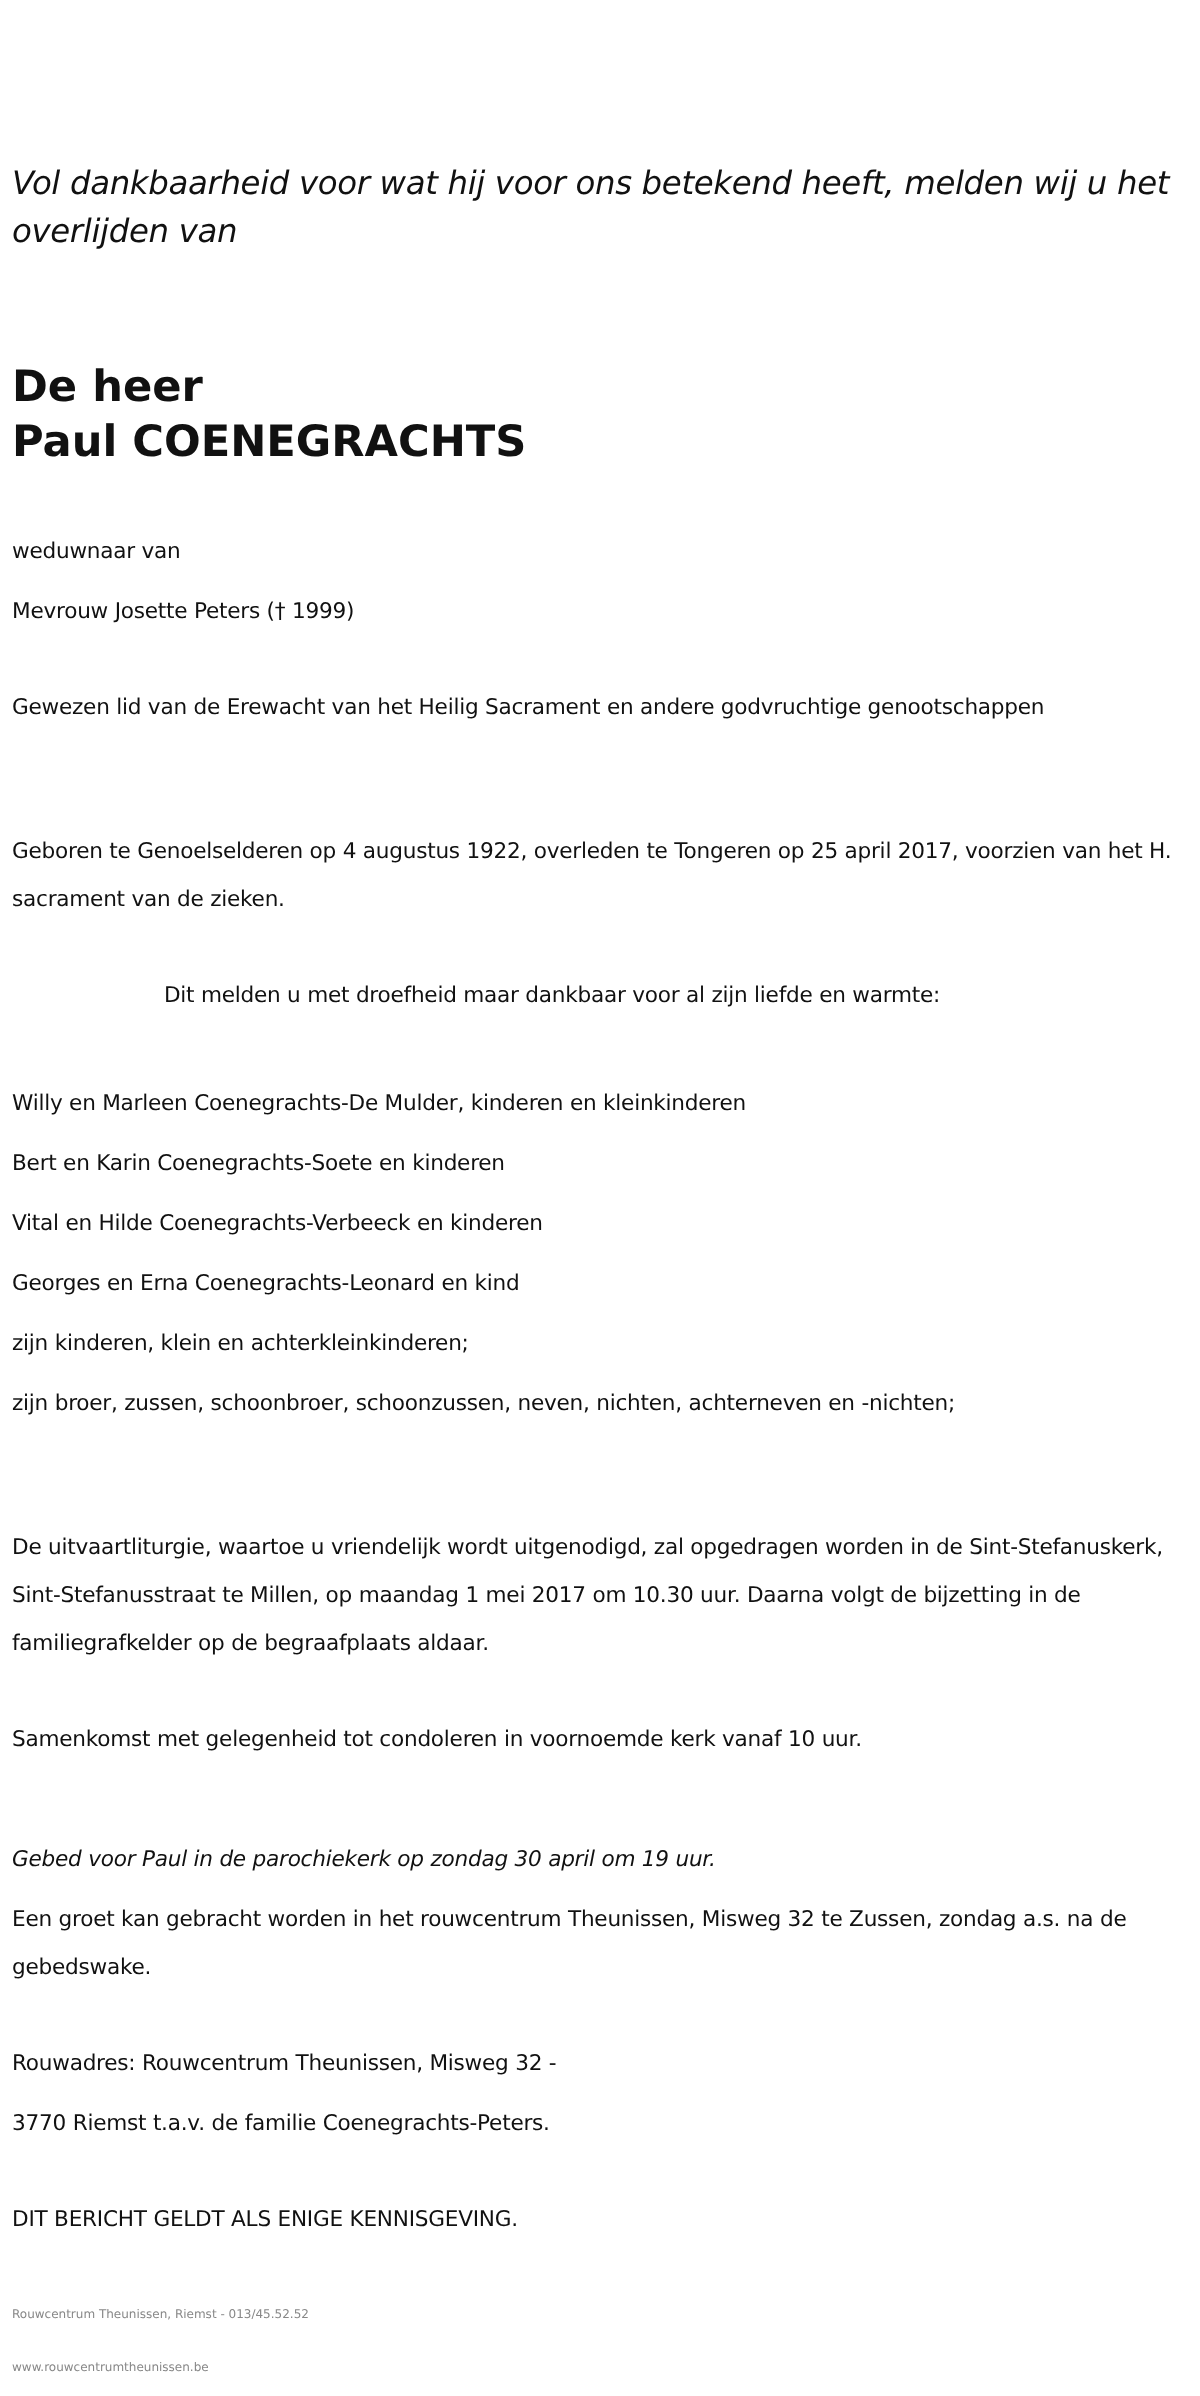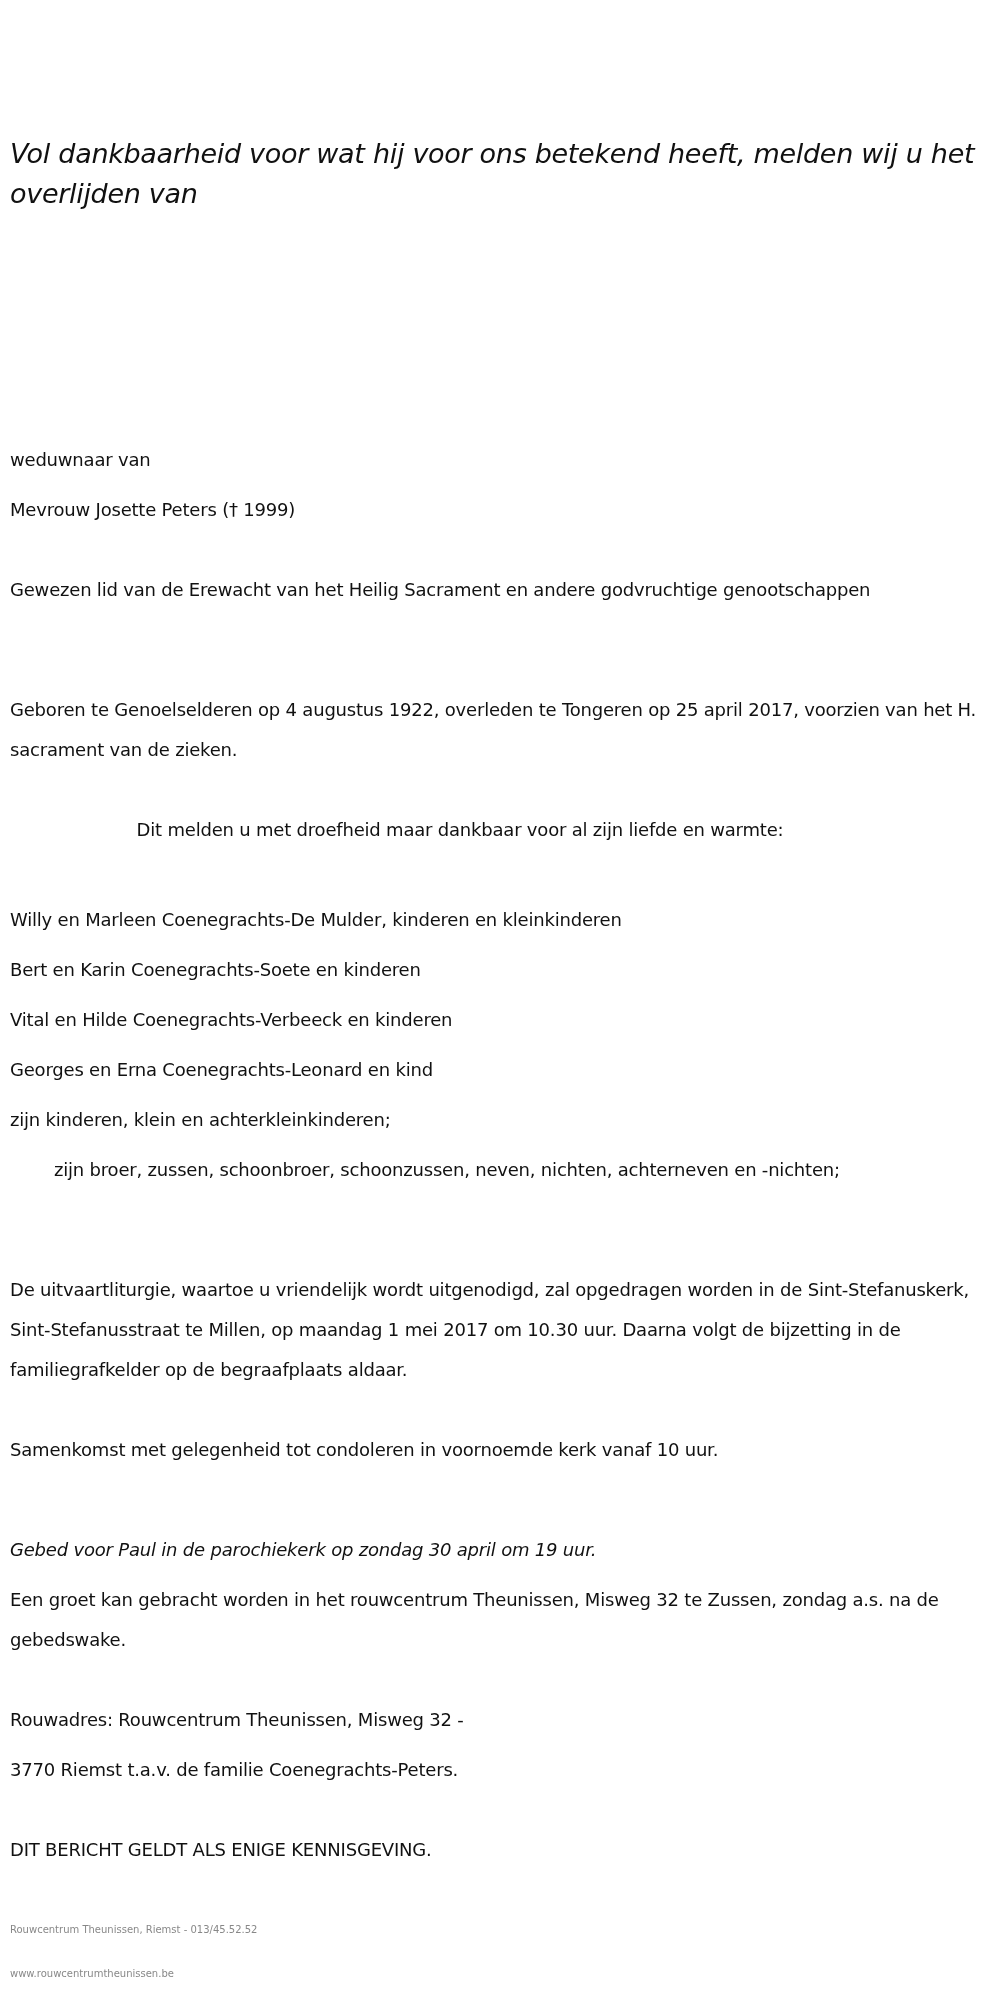--- a/index.html
+++ b/index.html
@@ -30,37 +30,39 @@
       font-size: 10px; color: #888888; line-height: 14px;
     }
   </style>
 </head>
 <body>
 
 <div class="wrap">
   <div class="intro" style="width:985px;">Vol dankbaarheid voor wat hij voor ons betekend heeft, melden wij u het overlijden van</div>
 
   <div class="title">
+    <div>De heer</div>
+    <div>Paul COENEGRACHTS</div>
   </div>
 
   <div class="para" style="top:440px;">weduwnaar van</div>
   <div class="para" style="top:490px;">Mevrouw Josette Peters († 1999)</div>
 
   <div class="para" style="top:570px;width:900px;">Gewezen lid van de Erewacht van het Heilig Sacrament en andere godvruchtige genootschappen</div>
 
   <div class="para" style="top:690px;width:975px;">Geboren te Genoelselderen op 4 augustus 1922, overleden te Tongeren op 25 april 2017, voorzien van het H. sacrament van de zieken.</div>
 
   <div class="para" style="top:810px;width:900px;text-align:center;">Dit melden u met droefheid maar dankbaar voor al zijn liefde en warmte:</div>
 
   <div class="para" style="top:900px;">Willy en Marleen Coenegrachts-De Mulder, kinderen en kleinkinderen</div>
   <div class="para" style="top:950px;">Bert en Karin Coenegrachts-Soete en kinderen</div>
   <div class="para" style="top:1000px;">Vital en Hilde Coenegrachts-Verbeeck en kinderen</div>
   <div class="para" style="top:1050px;">Georges en Erna Coenegrachts-Leonard en kind</div>
   <div class="para" style="top:1100px;">zijn kinderen, klein en achterkleinkinderen;</div>
-  <div class="para" style="top:1150px;width:880px;margin-left:44px;">zijn broer, zussen, schoonbroer, schoonzussen, neven, nichten, achterneven en -nichten;</div>
+  <div class="para" style="top:1150px;width:880px;">zijn broer, zussen, schoonbroer, schoonzussen, neven, nichten, achterneven en -nichten;</div>
 
   <div class="para" style="top:1270px;width:985px;">De uitvaartliturgie, waartoe u vriendelijk wordt uitgenodigd, zal opgedragen worden in de Sint-Stefanuskerk, Sint-Stefanusstraat te Millen, op maandag 1 mei 2017 om 10.30 uur. Daarna volgt de bijzetting in de familiegrafkelder op de begraafplaats aldaar.</div>
 
   <div class="para" style="top:1430px;width:990px;">Samenkomst met gelegenheid tot condoleren in voornoemde kerk vanaf 10 uur.</div>
   <div class="para" style="top:1530px;font-style:italic;">Gebed voor Paul in de parochiekerk op zondag 30 april om 19 uur.</div>
   <div class="para" style="top:1580px;width:995px;">Een groet kan gebracht worden in het rouwcentrum Theunissen, Misweg 32 te Zussen, zondag a.s. na de gebedswake.</div>
 
   <div class="para" style="top:1700px;">Rouwadres: Rouwcentrum Theunissen, Misweg 32 -</div>
   <div class="para" style="top:1750px;">3770 Riemst t.a.v. de familie Coenegrachts-Peters.</div>
 

